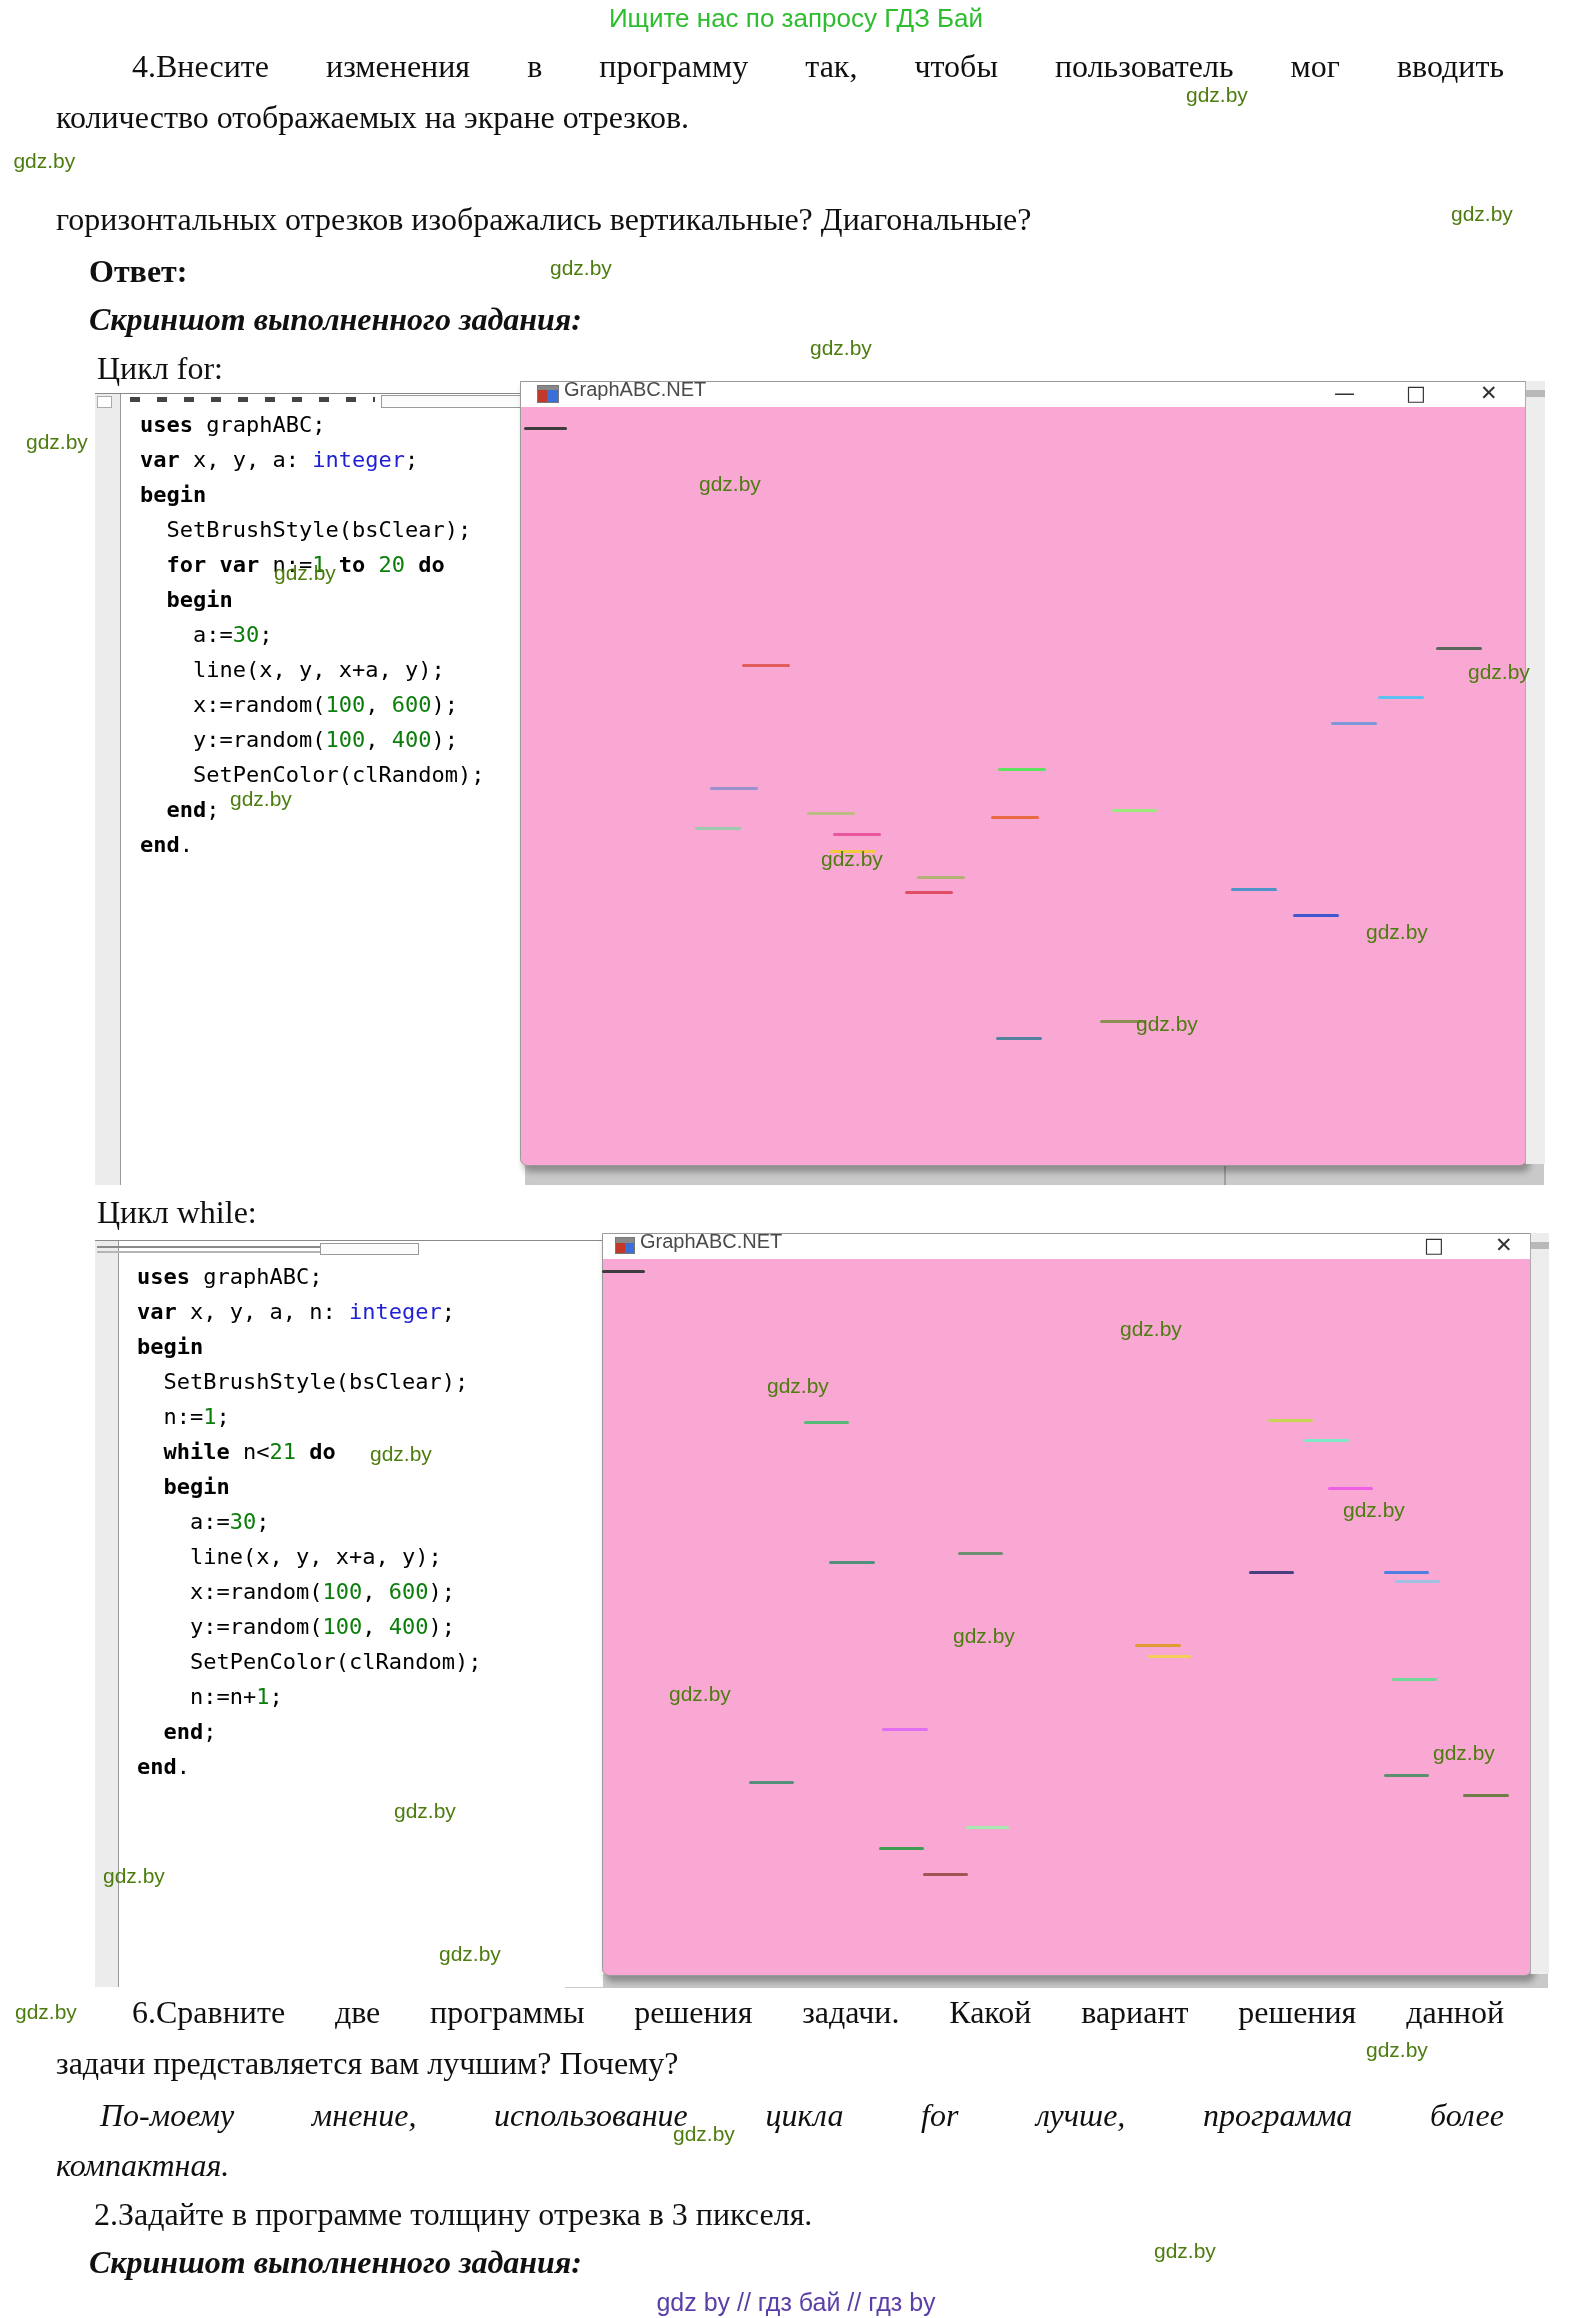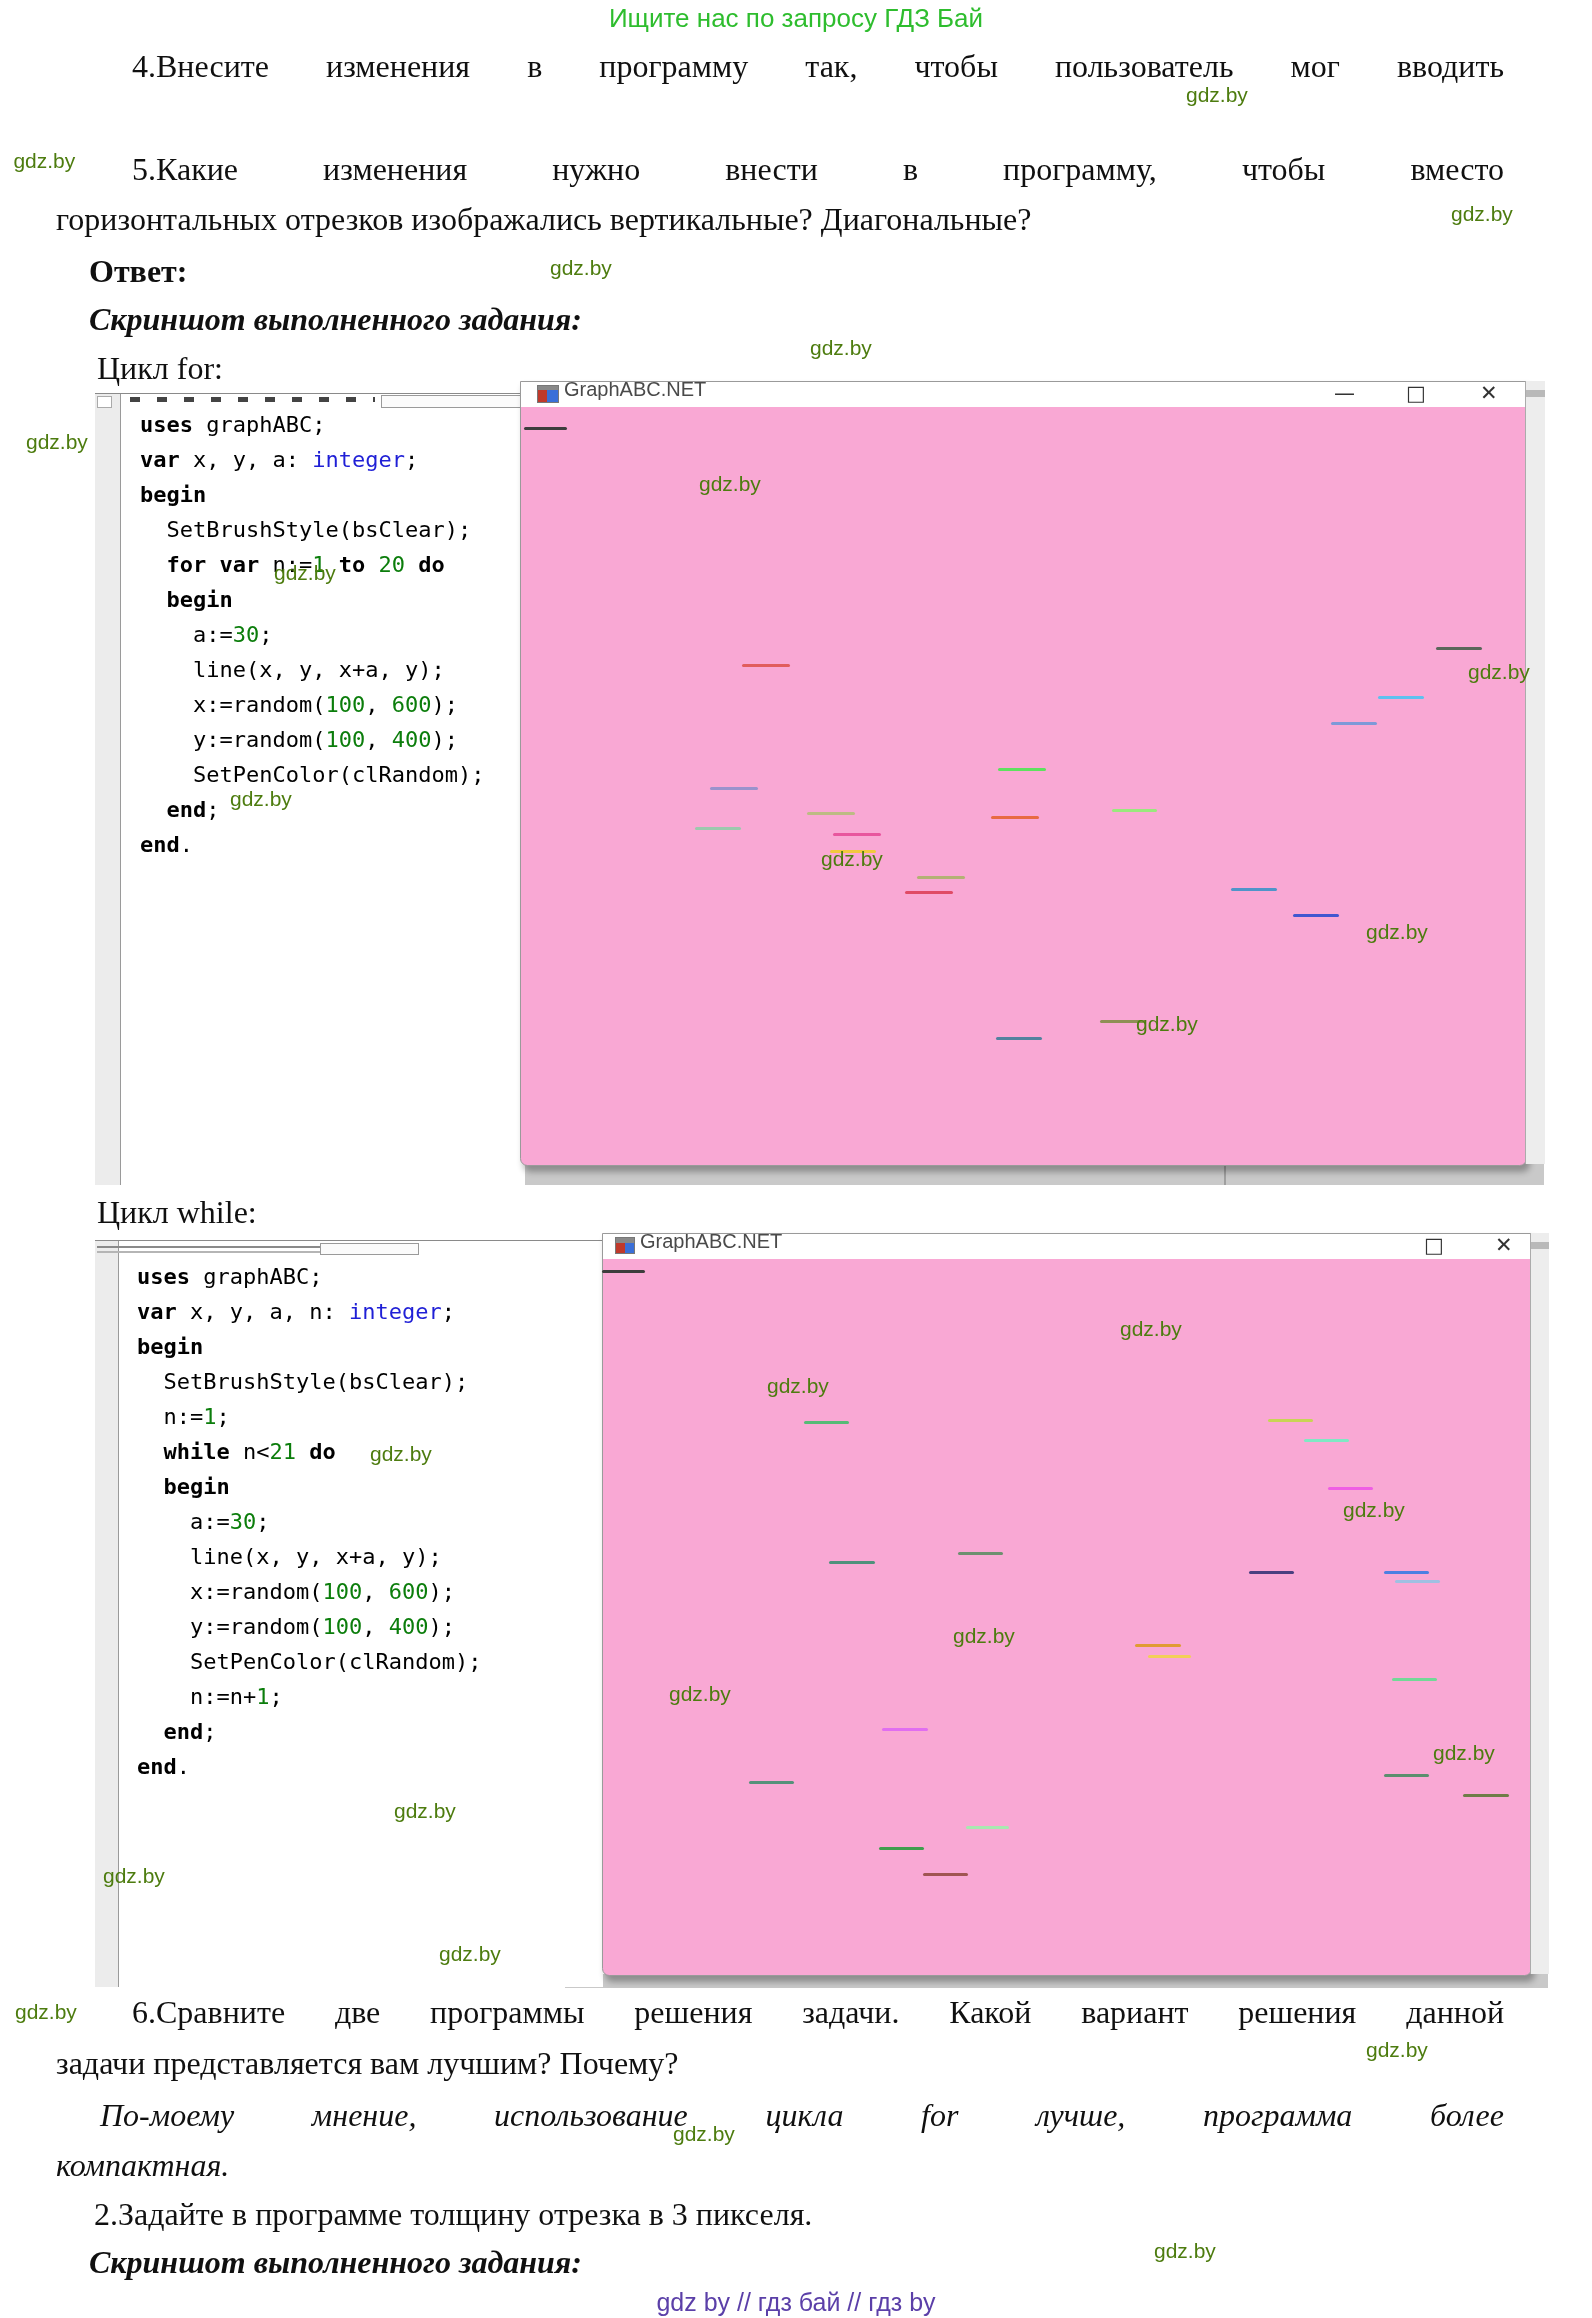--- a/index.html
+++ b/index.html
@@ -46,22 +46,22 @@
           font-family:"Liberation Sans",sans-serif;font-size:25px;color:#5b3fa8;}
 </style>
 </head>
 <body>
 
 <div class="page">
 
   <div class="promo">Ищите нас по запросу ГДЗ Бай</div>
 
   <div class="tline just" style="left:132px;top:46px;width:1372px;">4.Внесите изменения в программу так, чтобы пользователь мог вводить</div>
+  <div class="tline" style="left:56px;top:97px;">количество отображаемых на экране отрезков.</div>
 
-  <div class="tline just" style="left:132px;top:149px;width:1372px;">5.Какие изменения нужно внести в программу, чтобы вместо</div>
   <div class="tline" style="left:56px;top:199px;">горизонтальных отрезков изображались вертикальные? Диагональные?</div>
 
   <div class="tline bold" style="left:89px;top:251px;">Ответ:</div>
   <div class="tline bital" style="left:89px;top:299px;">Скриншот выполненного задания:</div>
   <div class="tline" style="left:97px;top:348px;">Цикл for:</div>
 
   <div class="grayband" style="left:525px;top:1163px;width:1019px;height:21.6px;"></div>
   <div class="seam" style="left:1224px;top:1163px;height:21.6px;"></div>
 
   <div class="editor" style="left:95px;top:393px;width:430px;height:791px;">

